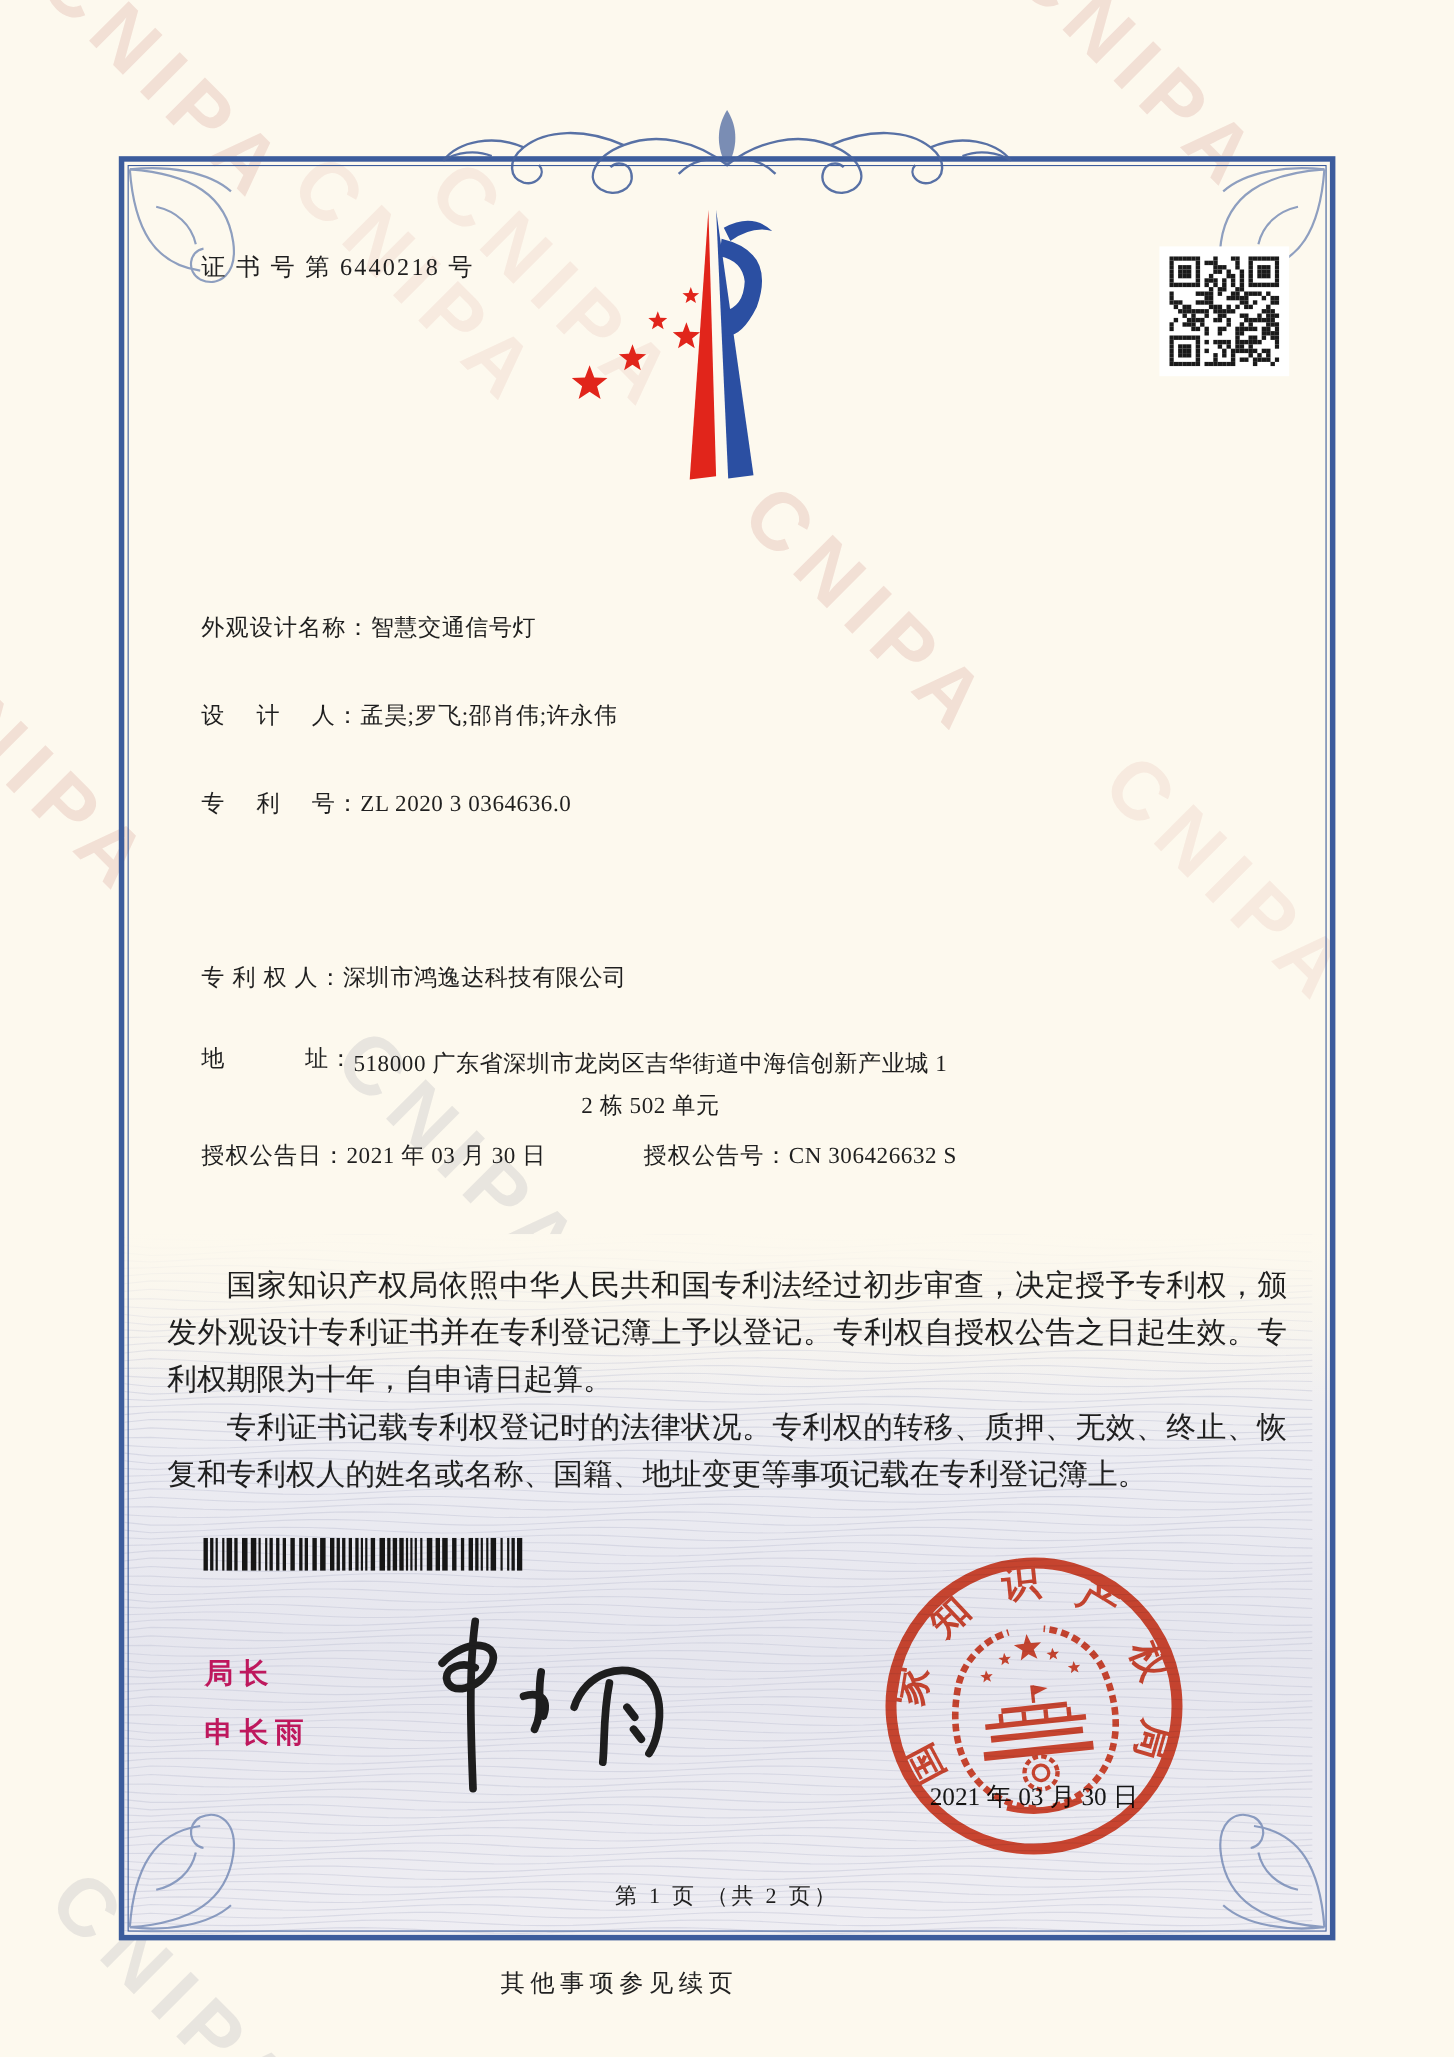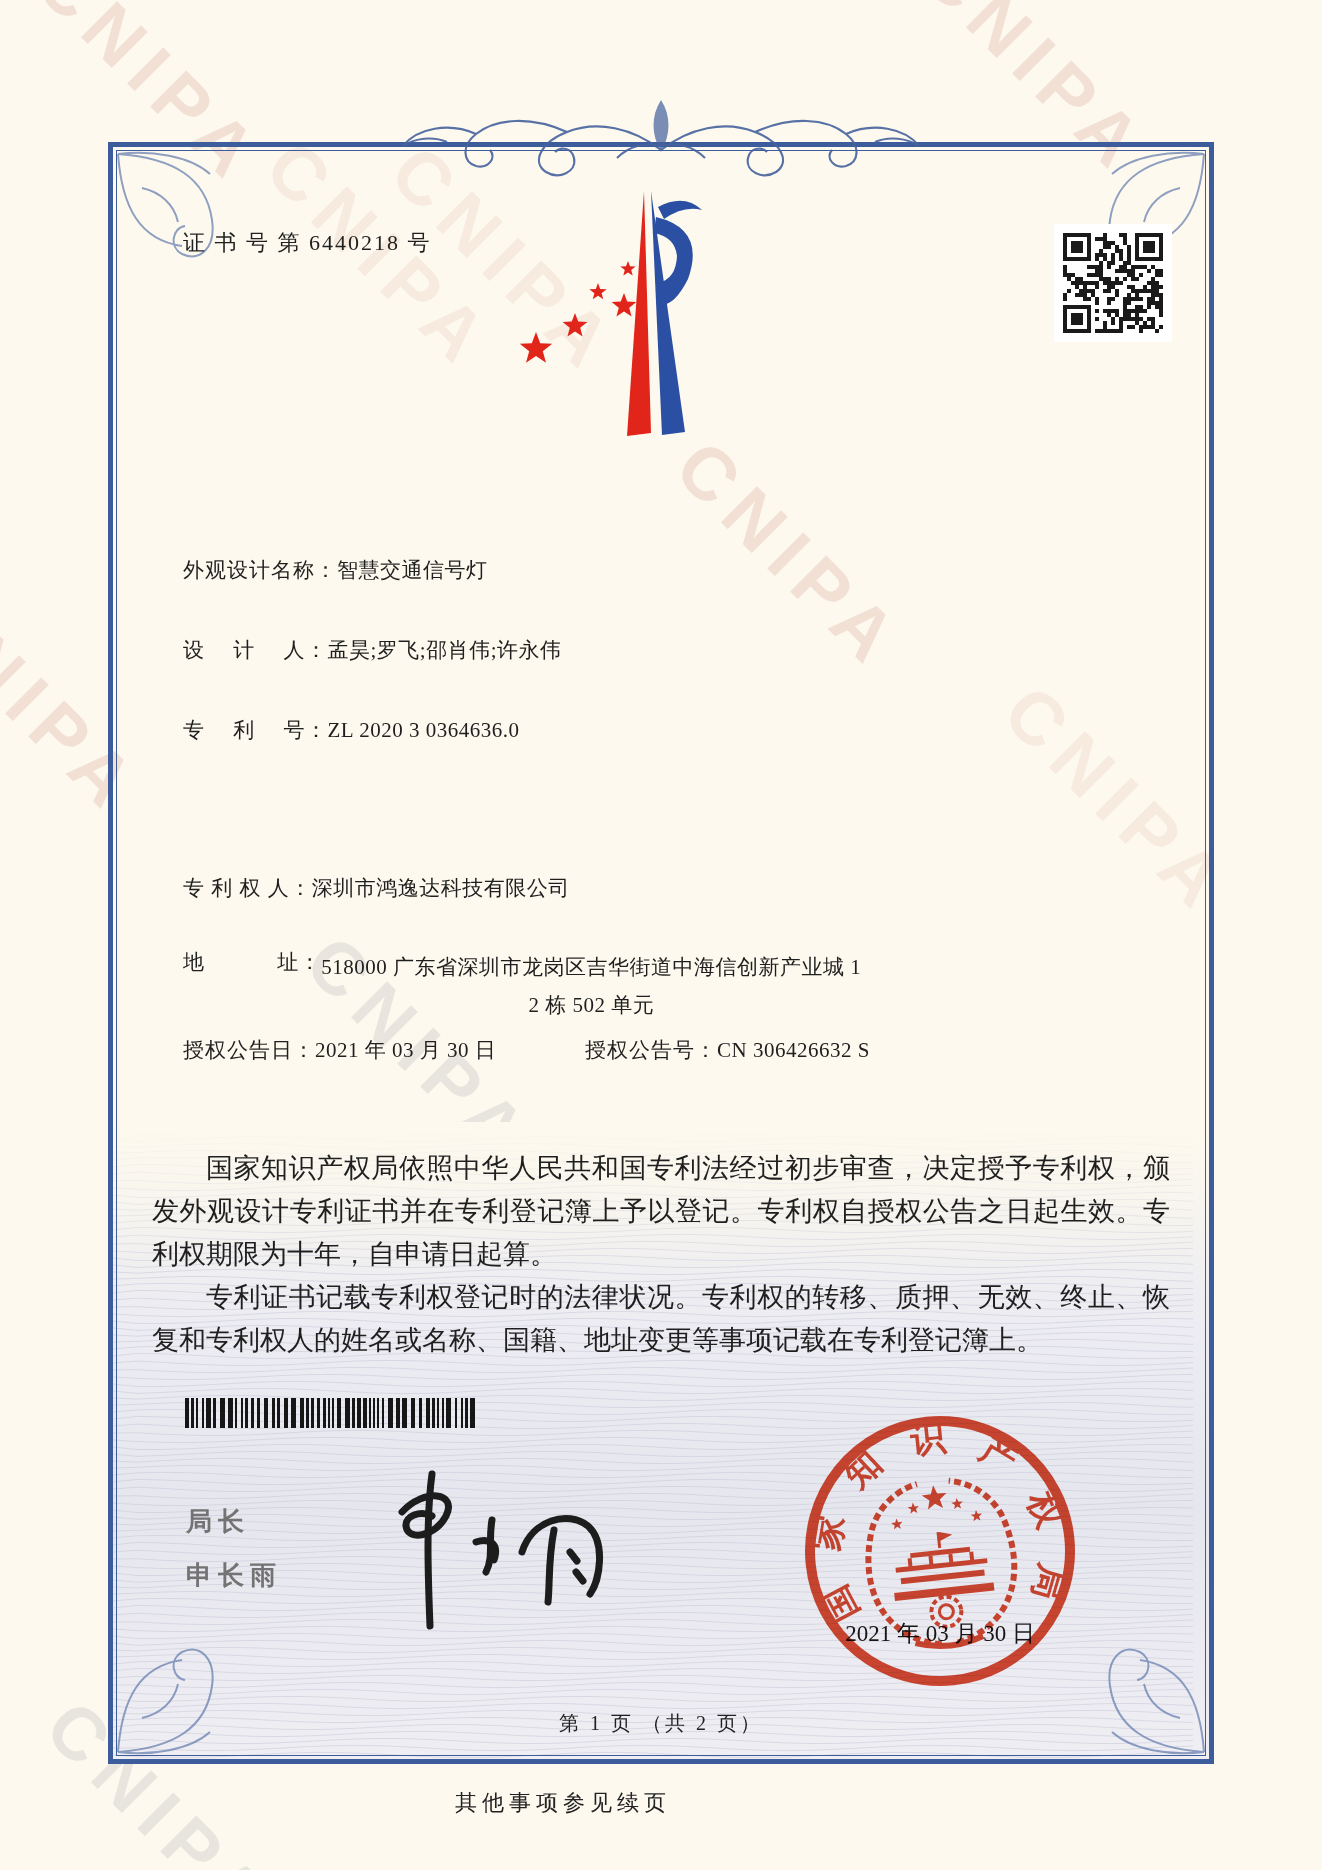--- a/index.html
+++ b/index.html
@@ -50,21 +50,21 @@
 
   
   .paras{position:absolute;left:152px;top:1147px;width:1018px;font-size:27px;
          line-height:43px;text-align:justify;z-index:4;}
   .paras p{margin:0;text-indent:2em;}
 
   
   .barcode{position:absolute;left:183px;top:1398px;width:292px;height:30px;z-index:4;}
   .signer{position:absolute;left:186px;top:1494px;z-index:4;
           font-family:"Liberation Sans","DejaVu Sans",sans-serif;font-weight:600;
-          font-size:26px;letter-spacing:6px;line-height:54px;color:#737373;}
+          font-size:26px;letter-spacing:6px;line-height:54px;color:#be185d;}
   .signature{position:absolute;left:372px;top:1468px;width:240px;height:170px;z-index:5;}
   .seal-date{position:absolute;left:800px;top:1618px;width:280px;text-align:center;
              font-size:23px;color:#161616;z-index:6;}
   .seal{position:absolute;left:795px;top:1406px;width:290px;height:290px;z-index:7;
         mix-blend-mode:multiply;opacity:.92;}
   .seal-char{font-size:35px;font-weight:bold;fill:#d63a20;
              font-family:"Liberation Serif","DejaVu Serif",serif;}
   .page-info{position:absolute;left:0;top:1710px;width:1322px;text-align:center;
              font-size:20px;letter-spacing:3px;z-index:4;}
   .continuation{position:absolute;left:0;top:1788px;width:1126px;text-align:center;

